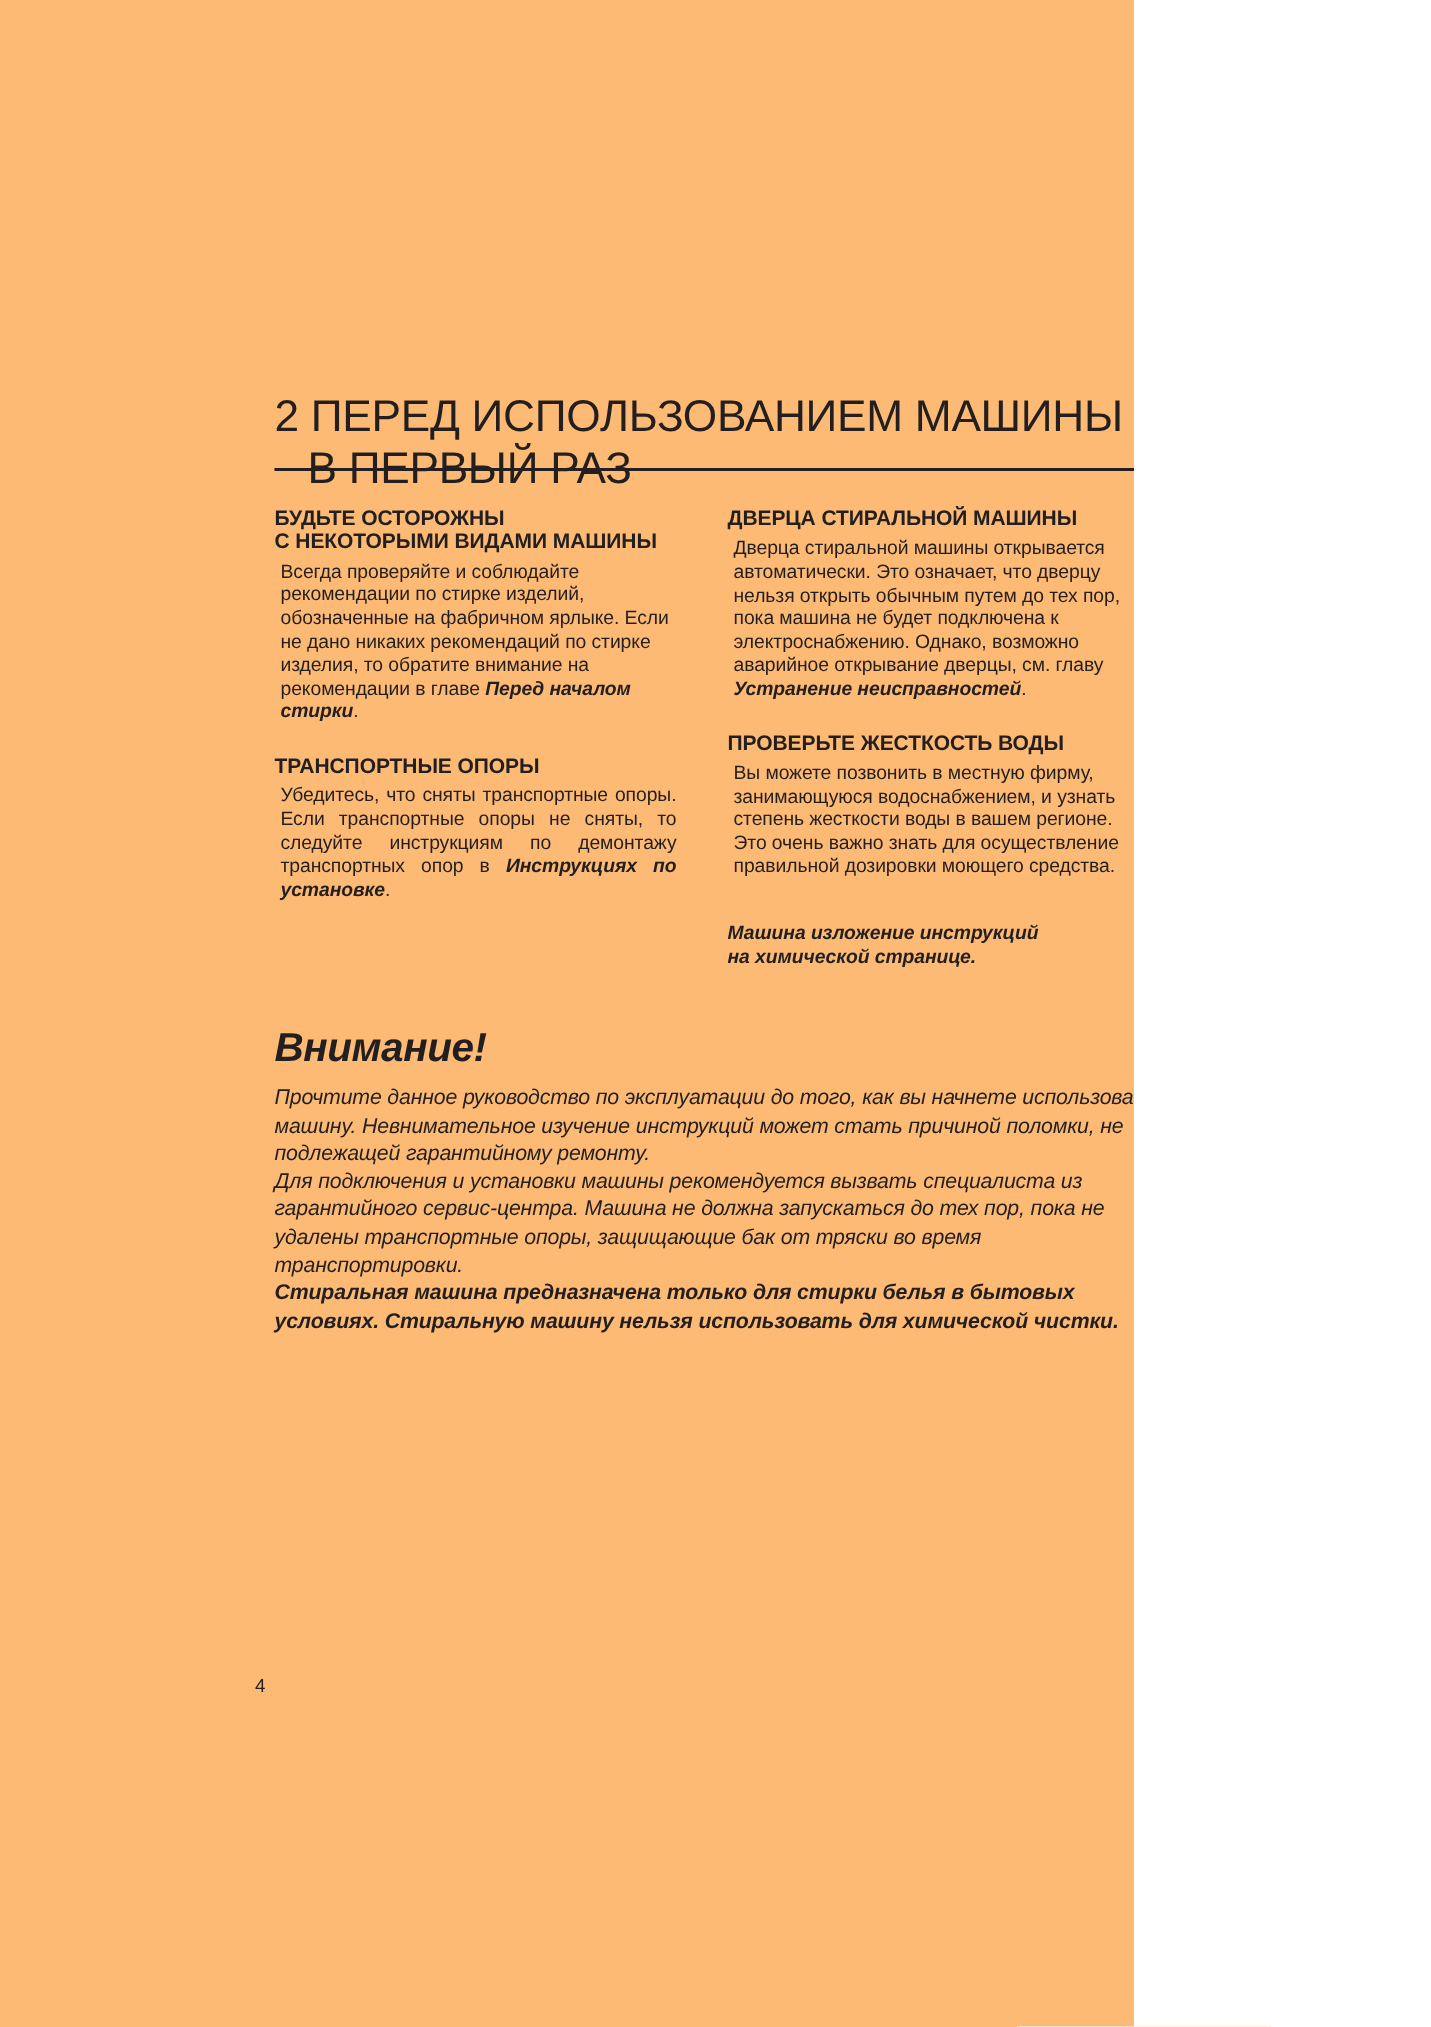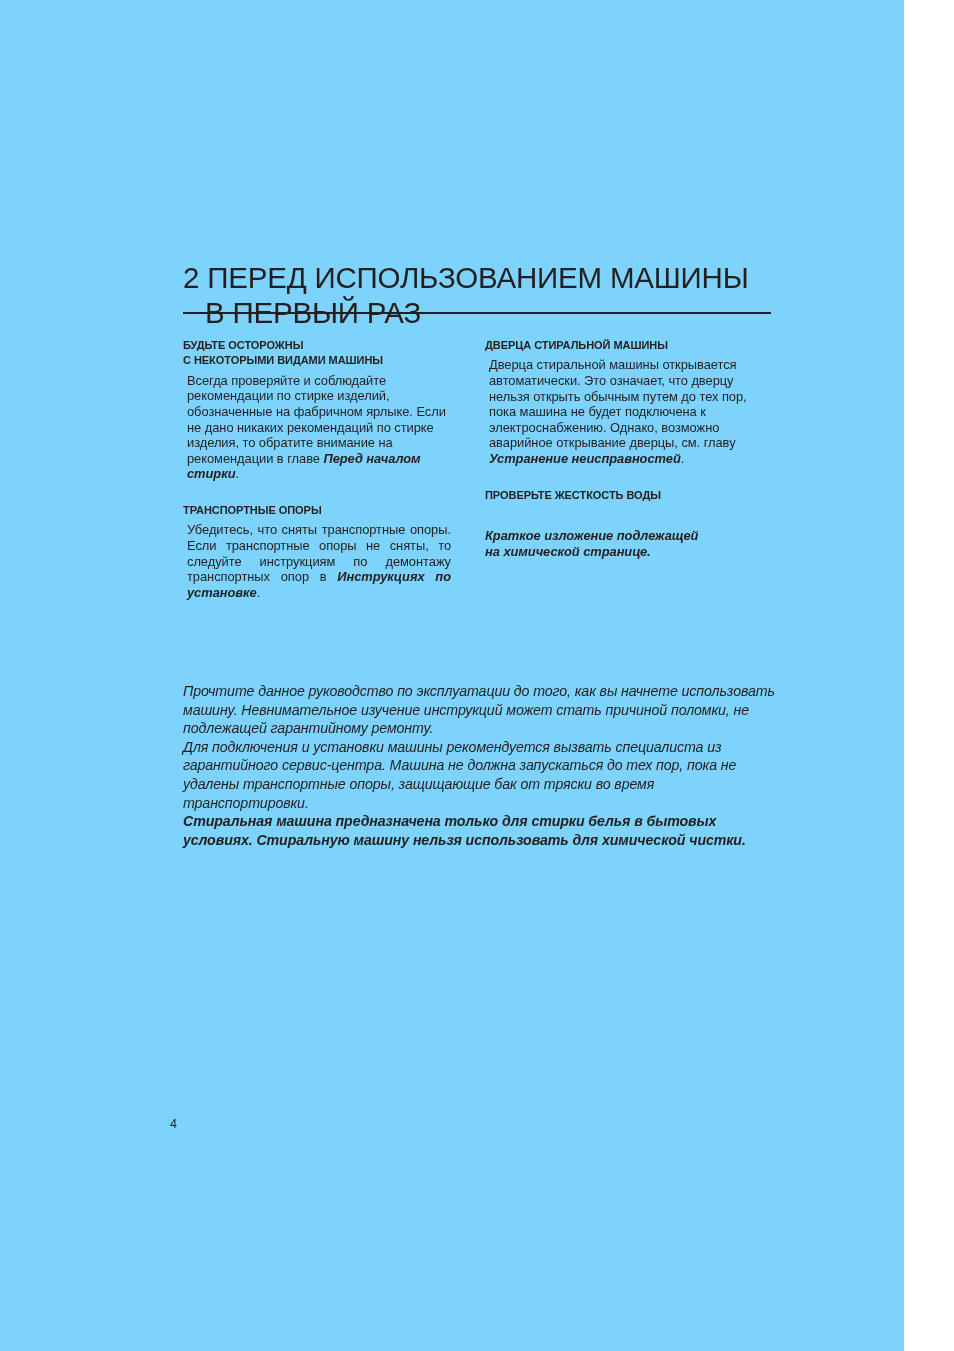--- a/index.html
+++ b/index.html
@@ -12,23 +12,23 @@
     height: 1351px;
     position: relative;
     font-family: "Liberation Sans", sans-serif;
     color: #1a1a1a;
     -webkit-font-smoothing: antialiased;
   }
 
   .page {
     position: absolute;
     left: 0; top: 0;
-    width: 904px;
+    width: 756px;
     height: 1351px;
-    background: #7dd3fc;
+    background: #fdba74;
     overflow: hidden;
   }
 
   
   .chapter-title {
     position: absolute;
     left: 183px;
     top: 240px;
     width: 600px;
     font-size: 29.5px;
@@ -60,21 +60,21 @@
   }
   .col {
     position: absolute;
     top: 0;
     width: 272px;
   }
   .col-left  { left: 0px; }
   .col-right { left: 302px; }
 
   .sec-head {
-    font-size: 11px;
+    font-size: 14px;
     line-height: 15.4px;
     font-weight: bold;
     color: #231f20;
     margin: 0 0 0.5px 0;
     letter-spacing: -0.05px;
   }
   .sec-body {
     font-size: 12.9px;
     line-height: 15.6px;
     font-weight: 400;
@@ -182,34 +182,36 @@
         </div>
         <p class="sec-body"><span>Дверца стиральной машины открывается автоматически. Это означает, что дверцу нельзя открыть обычным путем до тех пор, пока машина не будет подключена к электроснабжению. Однако, возможно аварийное открывание дверцы, см. главу </span><span class="bi">Устранение неисправностей</span><span>.</span></p>
       </div>
 
       <div class="block-gap"></div>
 
       <div>
         <div class="sec-head">
           <span>ПРОВЕРЬТЕ ЖЕСТКОСТЬ ВОДЫ</span>
         </div>
+        <p class="sec-body"><span>Вы можете позвонить в местную фирму, занимающуюся водоснабжением, и узнать степень жесткости воды в вашем регионе. Это очень важно знать для осуществление правильной дозировки моющего средства.</span></p>
       </div>
 
       <div class="note-gap"></div>
 
       <p class="note-italic">
-        <span>Краткое изложение подлежащей</span><br>
+        <span>Машина изложение инструкций</span><br>
         <span>на химической странице.</span>
       </p>
 
     </div>
 
   </div>
 
   <div class="warning">
+    <div class="warning-title">Внимание!</div>
     <div class="warning-body">
       <p>Прочтите данное руководство по эксплуатации до того, как вы начнете использовать машину. Невнимательное изучение инструкций может стать причиной поломки, не подлежащей гарантийному ремонту.</p>
       <p>Для подключения и установки машины рекомендуется вызвать специалиста из гарантийного сервис-центра. Машина не должна запускаться до тех пор, пока не удалены транспортные опоры, защищающие бак от тряски во время транспортировки.</p>
       <p class="strong">Стиральная машина предназначена только для стирки белья в бытовых условиях. Стиральную машину нельзя использовать для химической чистки.</p>
     </div>
   </div>
 
   <div class="page-number">4</div>
 
 </div>

